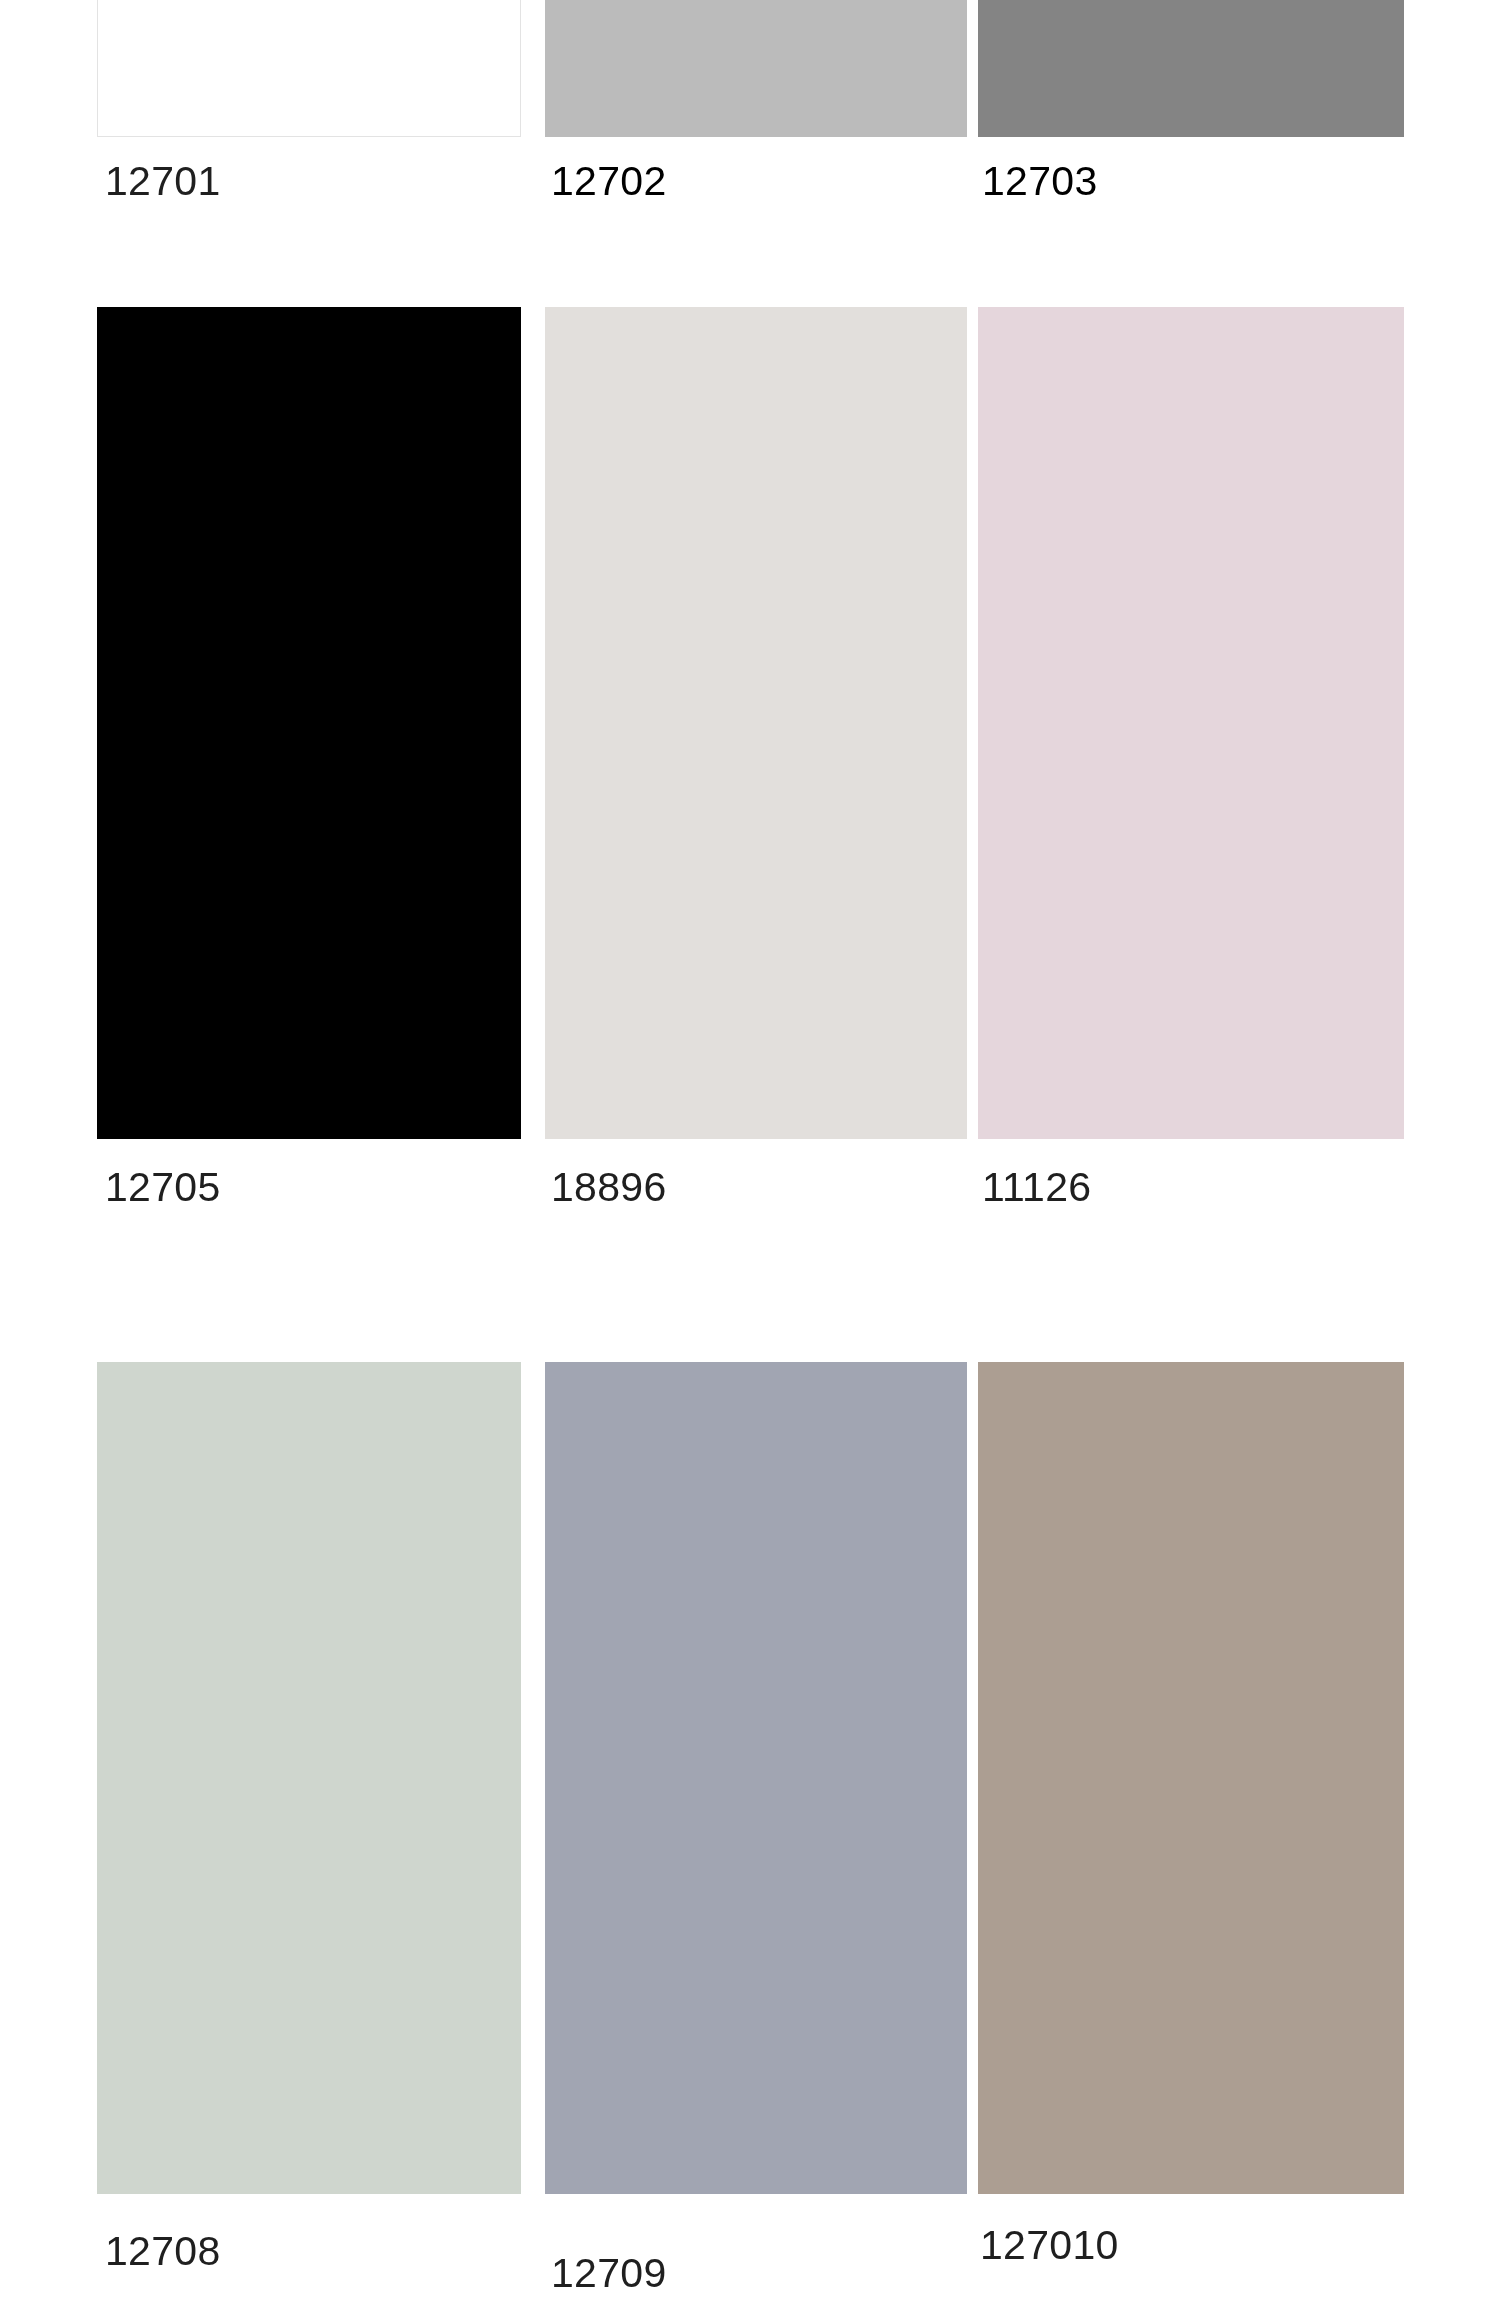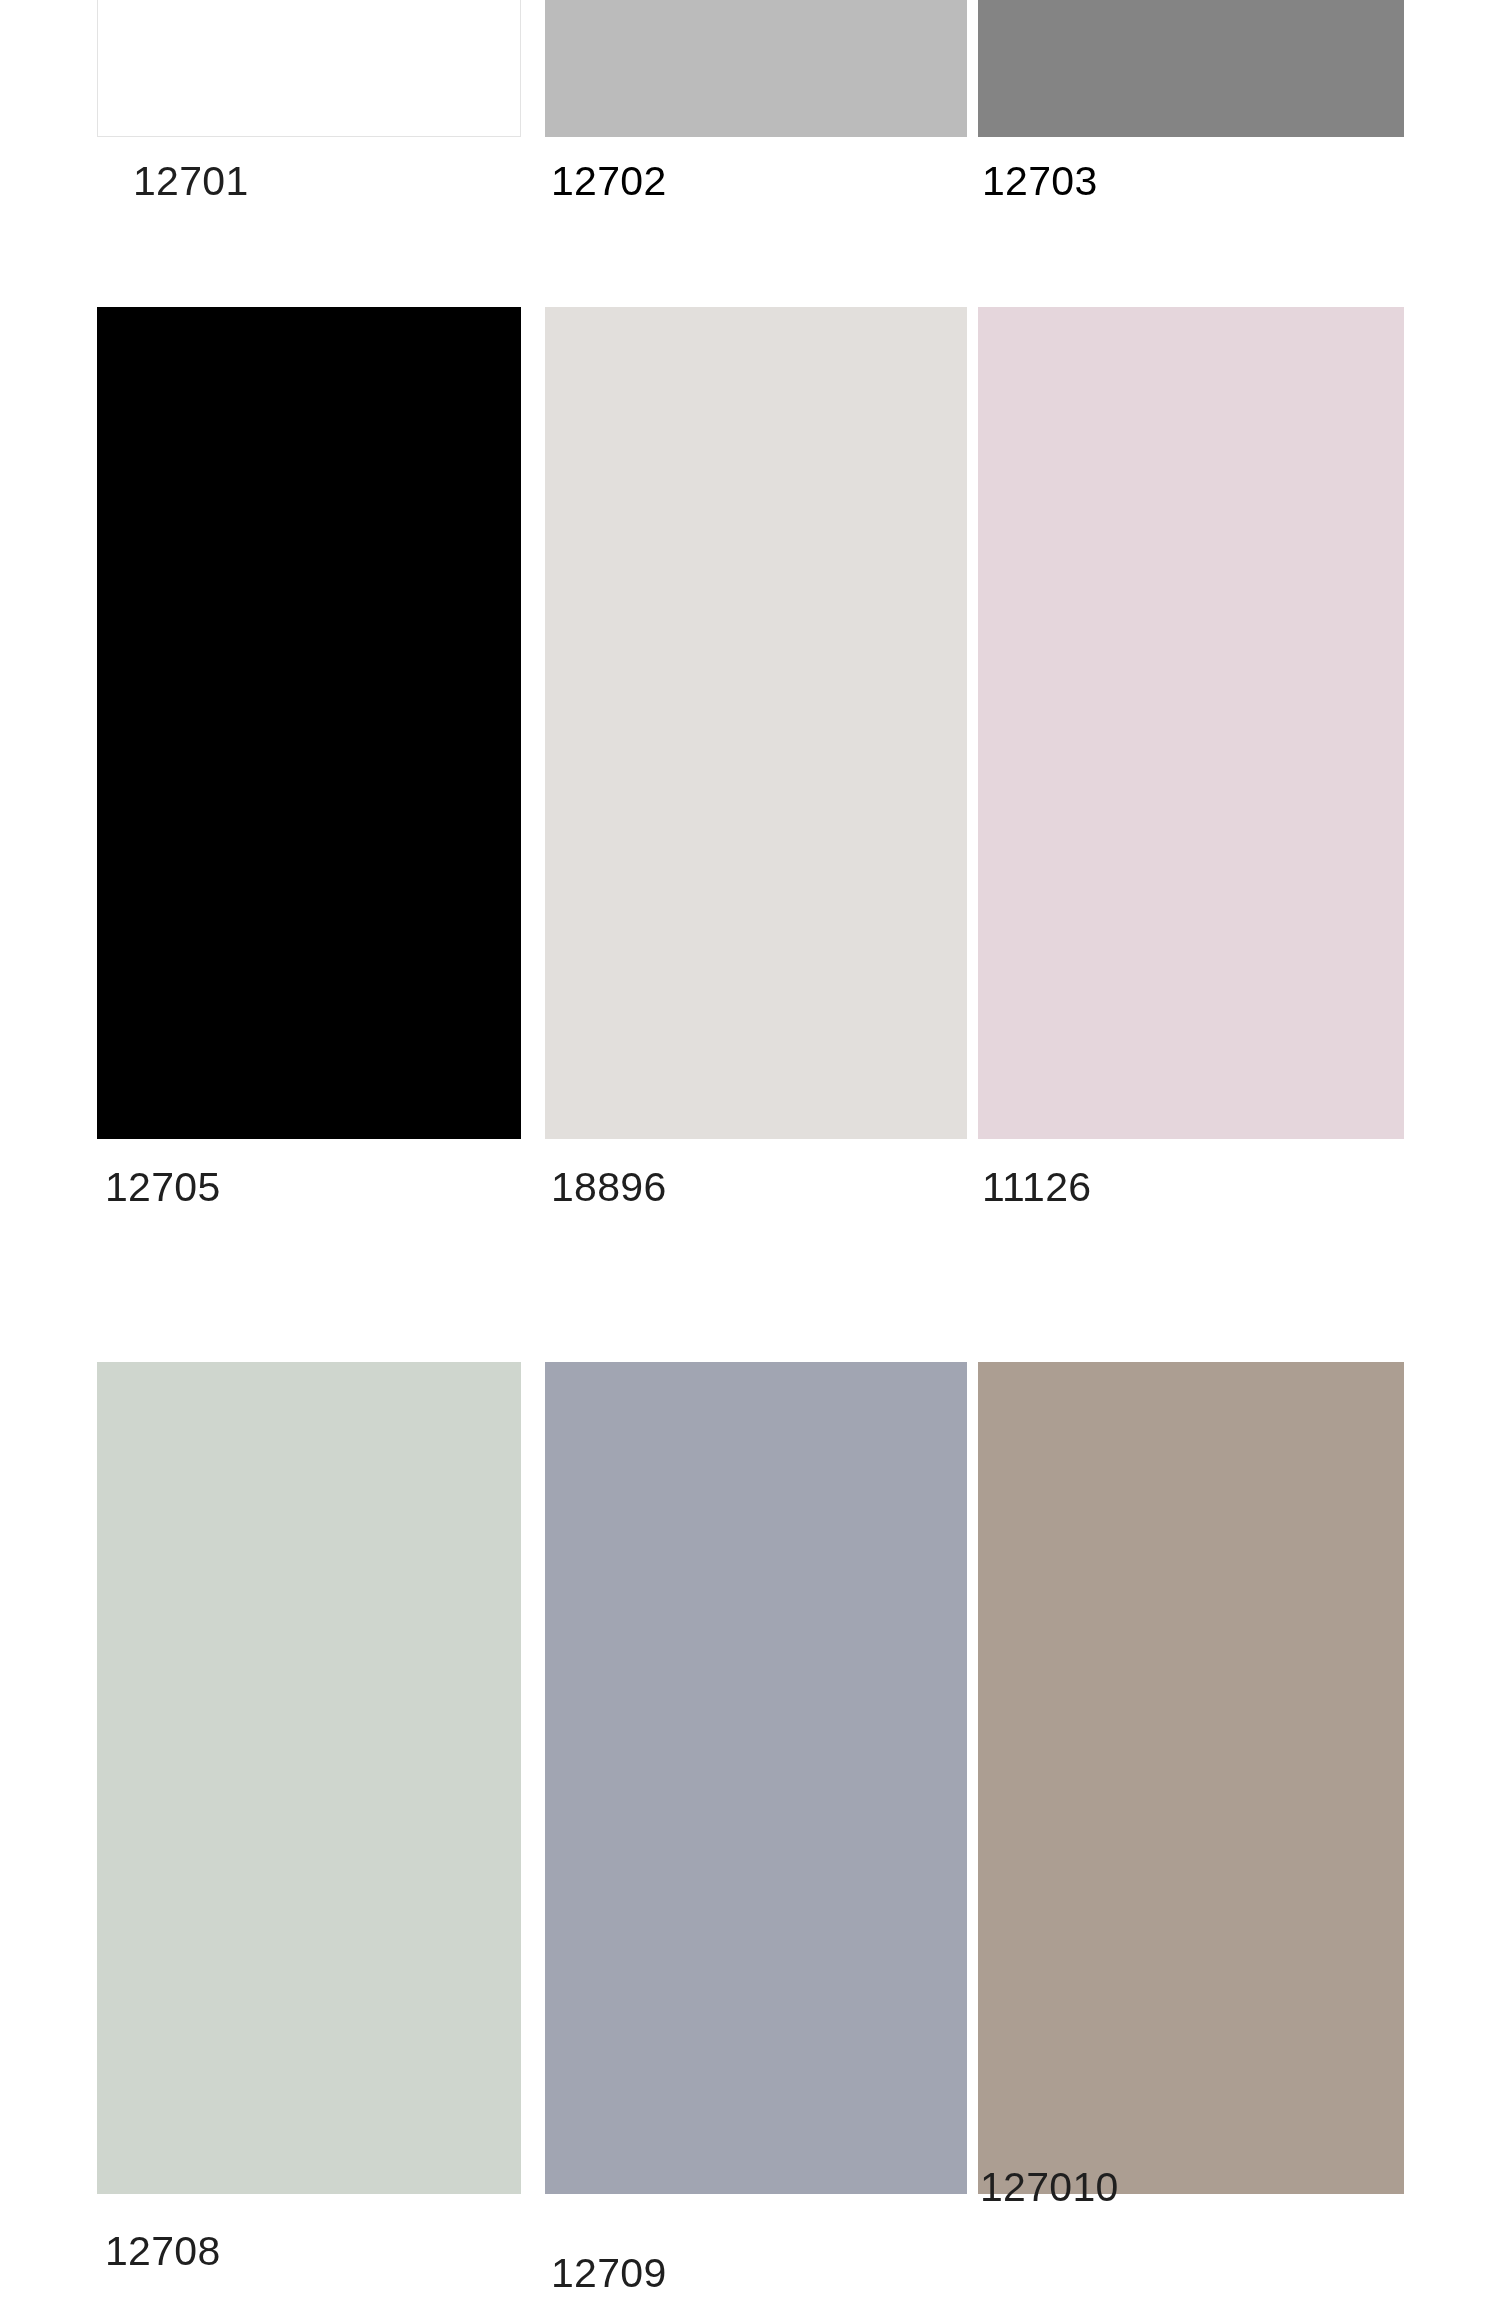--- a/index.html
+++ b/index.html
@@ -72,40 +72,40 @@
 
   #row-1 .swatch-chip { height: 201px; }
   #row-2 .swatch-chip { height: 832px; }
   #row-3 .swatch-chip { height: 832px; }
 
   #row-1 .swatch-label { top: 222px; }
   #row-2 .swatch-label { top: 857px; text-align: right; }
   #row-3 .swatch-label { top: 866px; }
 
   
-  #row-3 .col-3 .swatch-label { top: 802px; left: 2px; }
+  #row-3 .col-3 .swatch-label { top: 860px; left: 2px; }
   #row-1 .col-1 .swatch-label,
   #row-2 .col-1 .swatch-label,
   #row-3 .col-1 .swatch-label { left: 8px; }
   #row-1 .col-2 .swatch-label,
   #row-2 .col-2 .swatch-label,
   #row-3 .col-2 .swatch-label { left: 6px; }
   #row-1 .col-3 .swatch-label,
   #row-2 .col-3 .swatch-label { left: 4px; }
 </style>
 </head>
 <body style="background: rgb(255, 255, 255);">
 
 <div id="swatch-sheet">
 
   <div class="swatch-row" id="row-1">
 
     <div class="swatch-cell col-1">
       <div class="swatch-chip bordered" style="background-color: rgb(255, 255, 255);"></div>
-      <div class="swatch-label" style="color: rgb(31, 31, 31); margin-left: 28px;">12701</div>
+      <div class="swatch-label" style="color: rgb(31, 31, 31);">12701</div>
     </div>
 
     <div class="swatch-cell col-2">
       <div class="swatch-chip" style="background-color: rgb(187, 187, 187);"></div>
       <div class="swatch-label" style="color: #000000;">12702</div>
     </div>
 
     <div class="swatch-cell col-3">
       <div class="swatch-chip" style="background-color: rgb(132, 132, 132);"></div>
       <div class="swatch-label" style="color: #000000;">12703</div>

